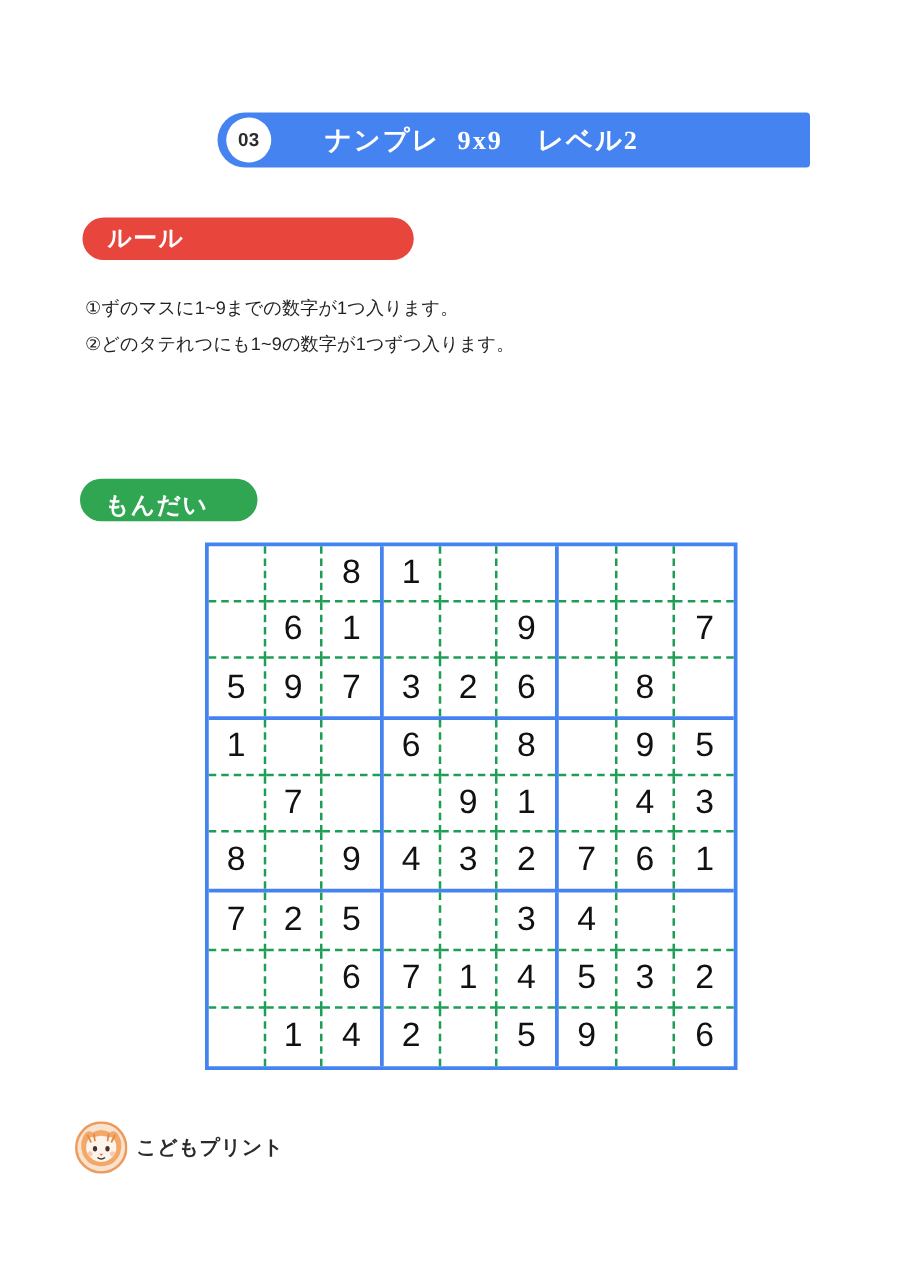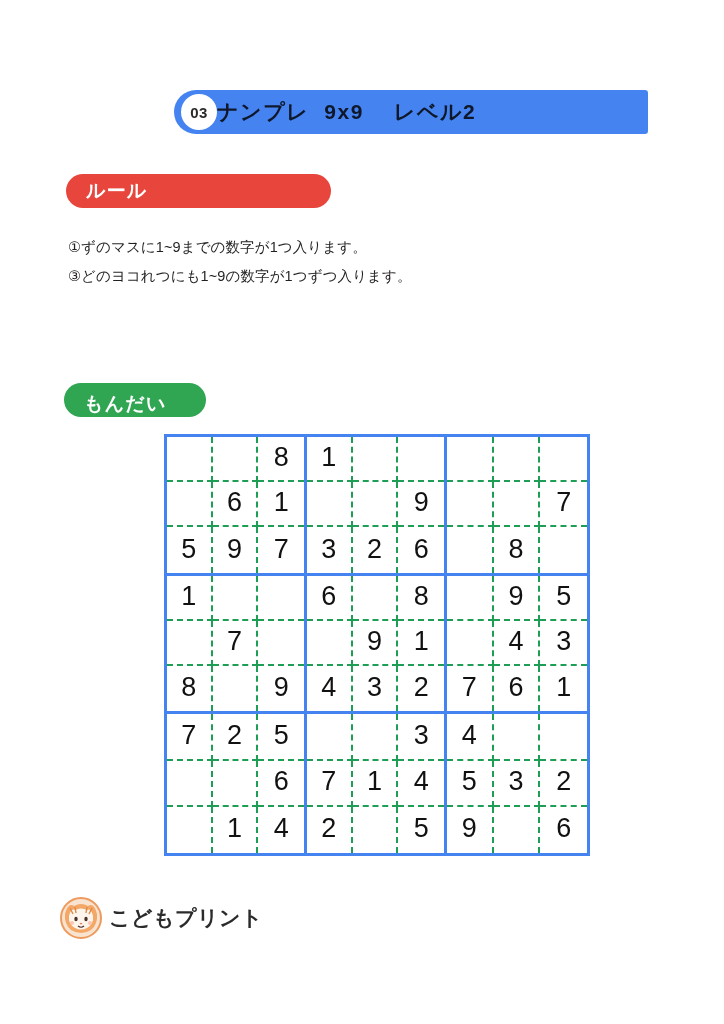--- a/index.html
+++ b/index.html
@@ -37,25 +37,27 @@
     color: #2b2b2b;
     font-size: 15px;
     font-weight: 700;
     display: flex;
     align-items: center;
     justify-content: center;
     letter-spacing: 0.3px;
     flex: 0 0 auto;
   }
   #title-text {
-    color: #0f172a;
+    color: #ffffff;
     font-size: 21px;
     font-weight: 700;
+    margin-left: 43px;
     letter-spacing: 1.6px;
     white-space: pre;
+    font-family: Liberation Serif, serif;
   }
 
   
   .banner {
     position: absolute;
     height: 34px;
     display: flex;
     align-items: center;
     color: #ffffff;
     font-size: 19px;
@@ -144,41 +146,41 @@
     display: flex;
     align-items: center;
   }
   #footer-logo {
     width: 42px;
     height: 42px;
     flex: 0 0 auto;
   }
   #footer-text {
     margin-left: 7px;
-    font-size: 21px;
+    font-size: 16px;
     font-weight: 700;
     color: #2b2b2b;
     letter-spacing: 0.5px;
   }
 </style>
 </head>
 <body>
 
 <div id="title-bar">
   <div id="title-badge">03</div>
   <div id="title-text">ナンプレ  9x9    レベル2</div>
 </div>
 
 <div class="banner" id="rules-banner">
   <span>ルール</span>
 </div>
 
 <div id="rules-list">
   <div class="rule-line">①ずのマスに1~9までの数字が1つ入ります。</div>
-  <div class="rule-line">③どのヨコれつにも1~9の数字が1つずつ入ります。</div>
+  <div class="rule-line">②どのタテれつにも1~9の数字が1つずつ入ります。</div>
 </div>
 
 <div class="banner" id="problem-banner">
   <span>もんだい</span>
 </div>
 
 <div id="sudoku-grid">
     <div class="block">
       <div class="cell"></div>
       <div class="cell"></div>

